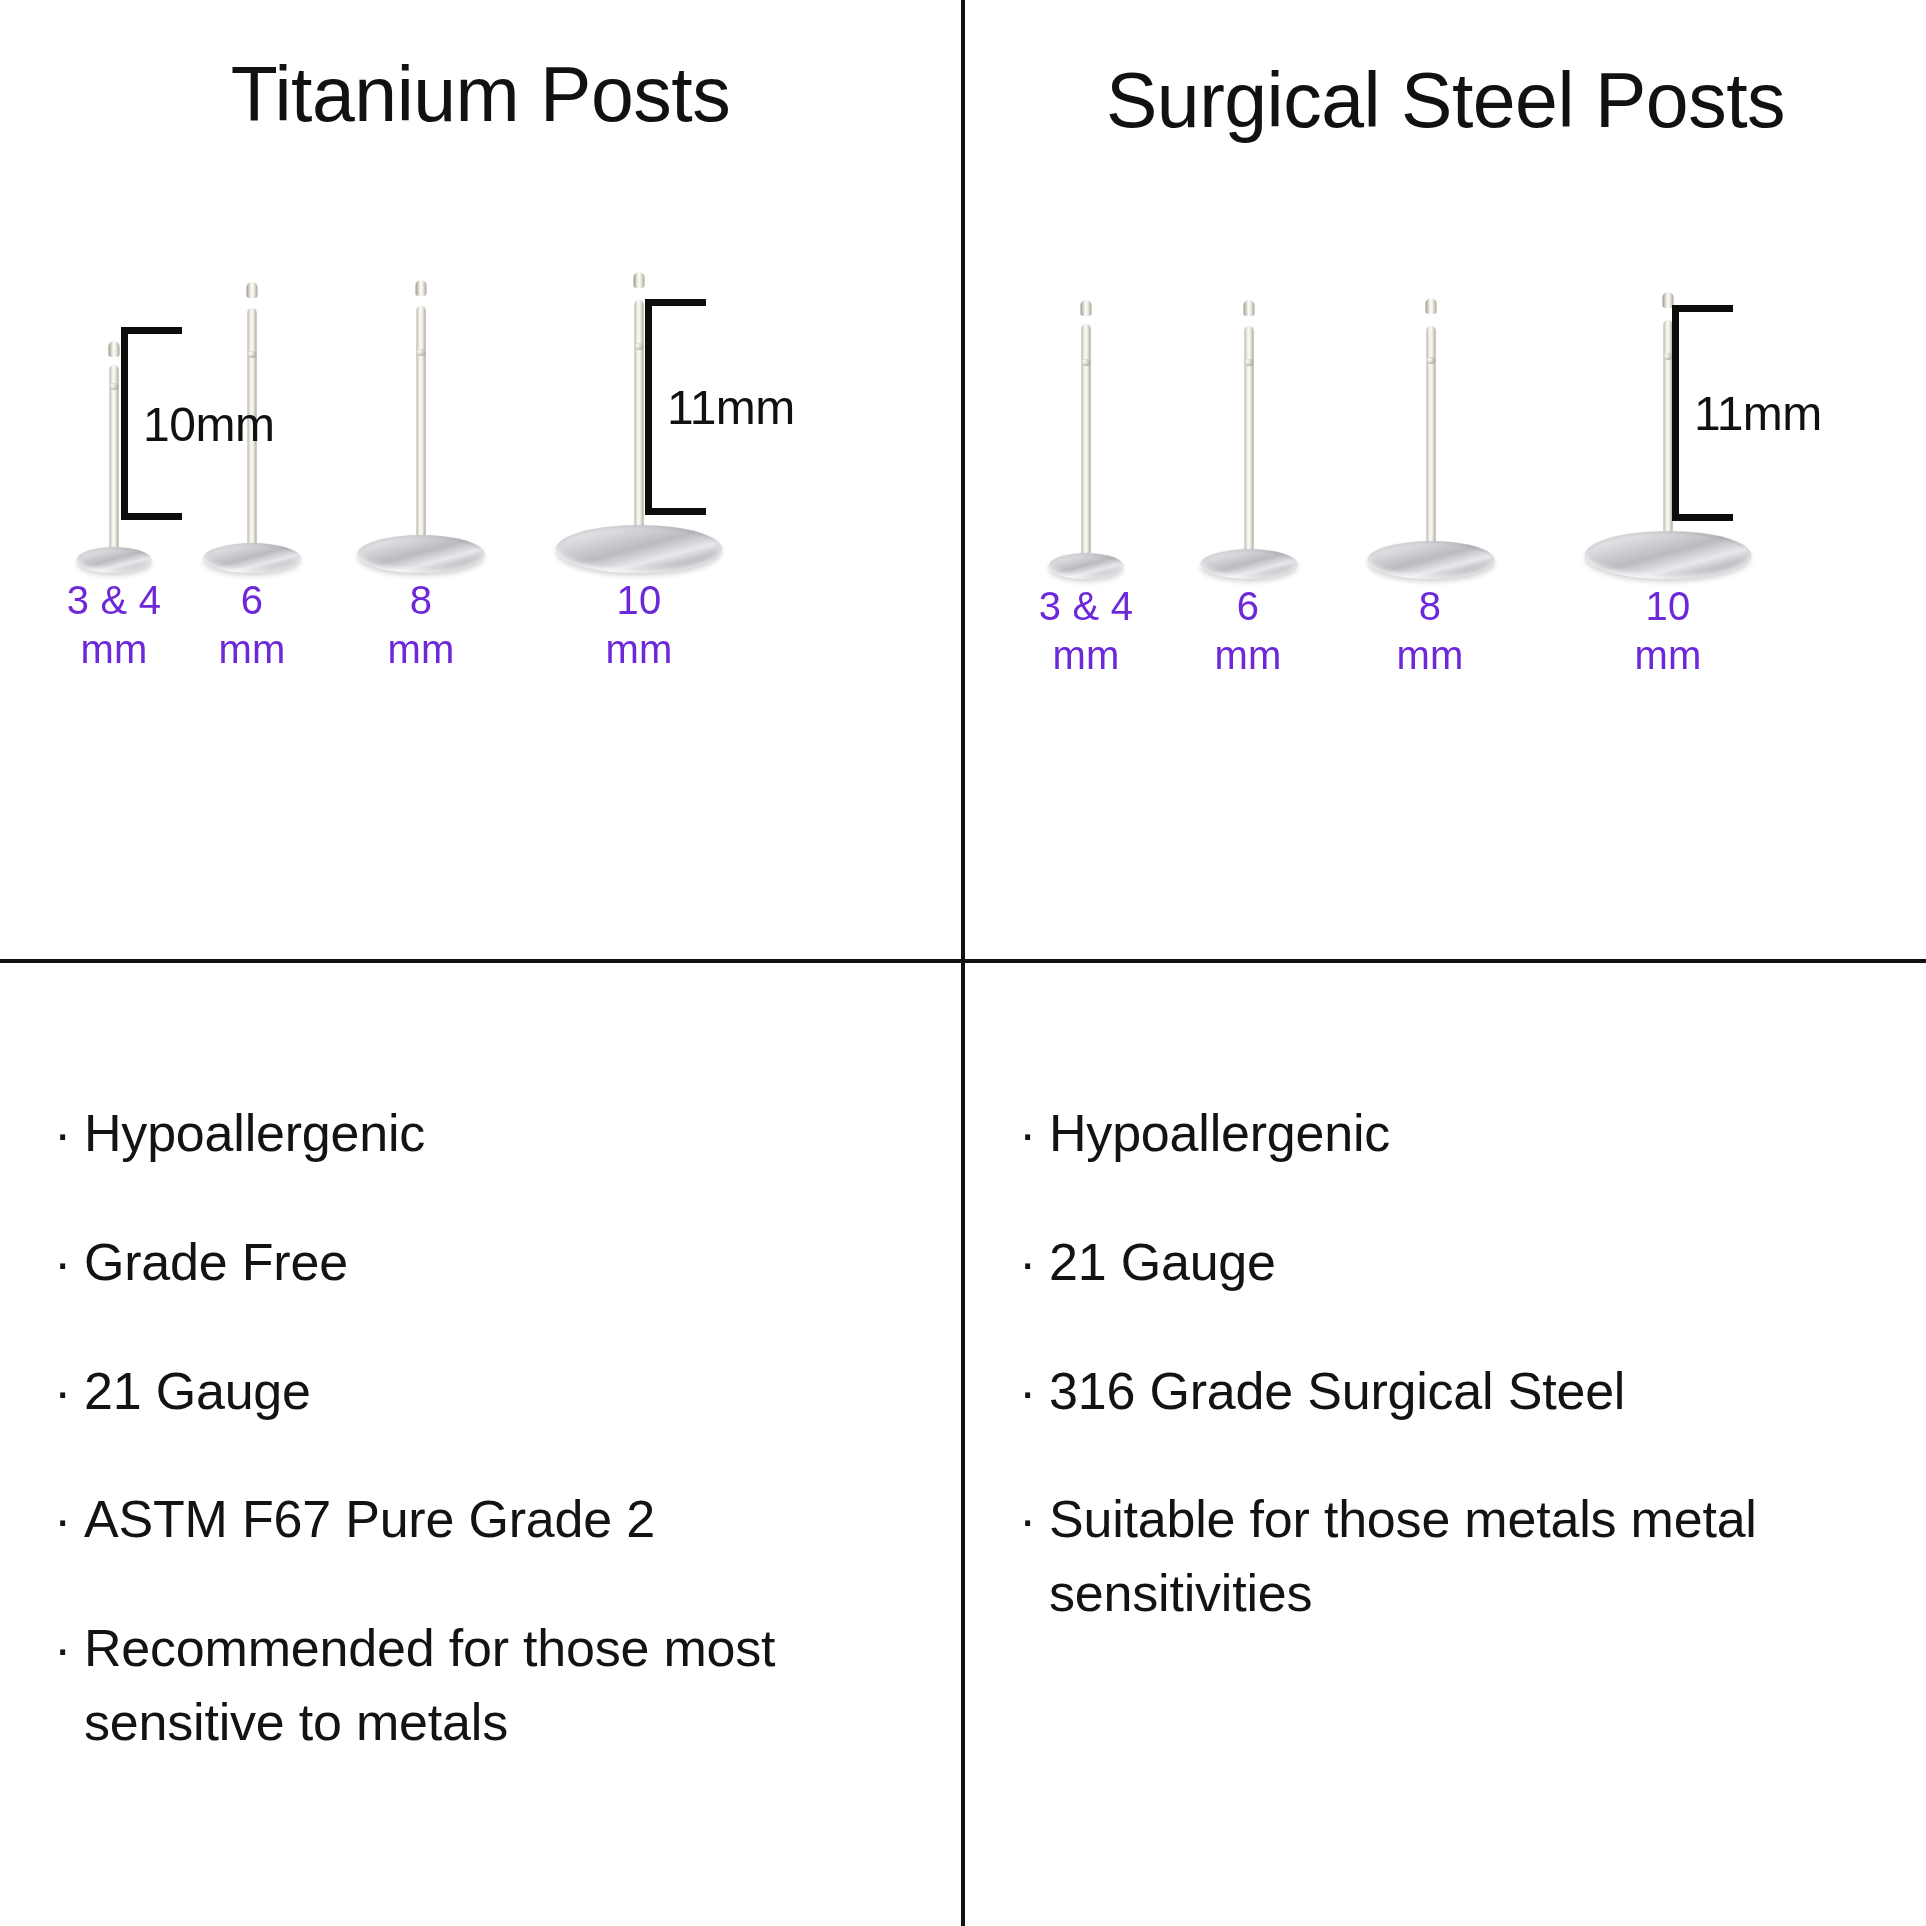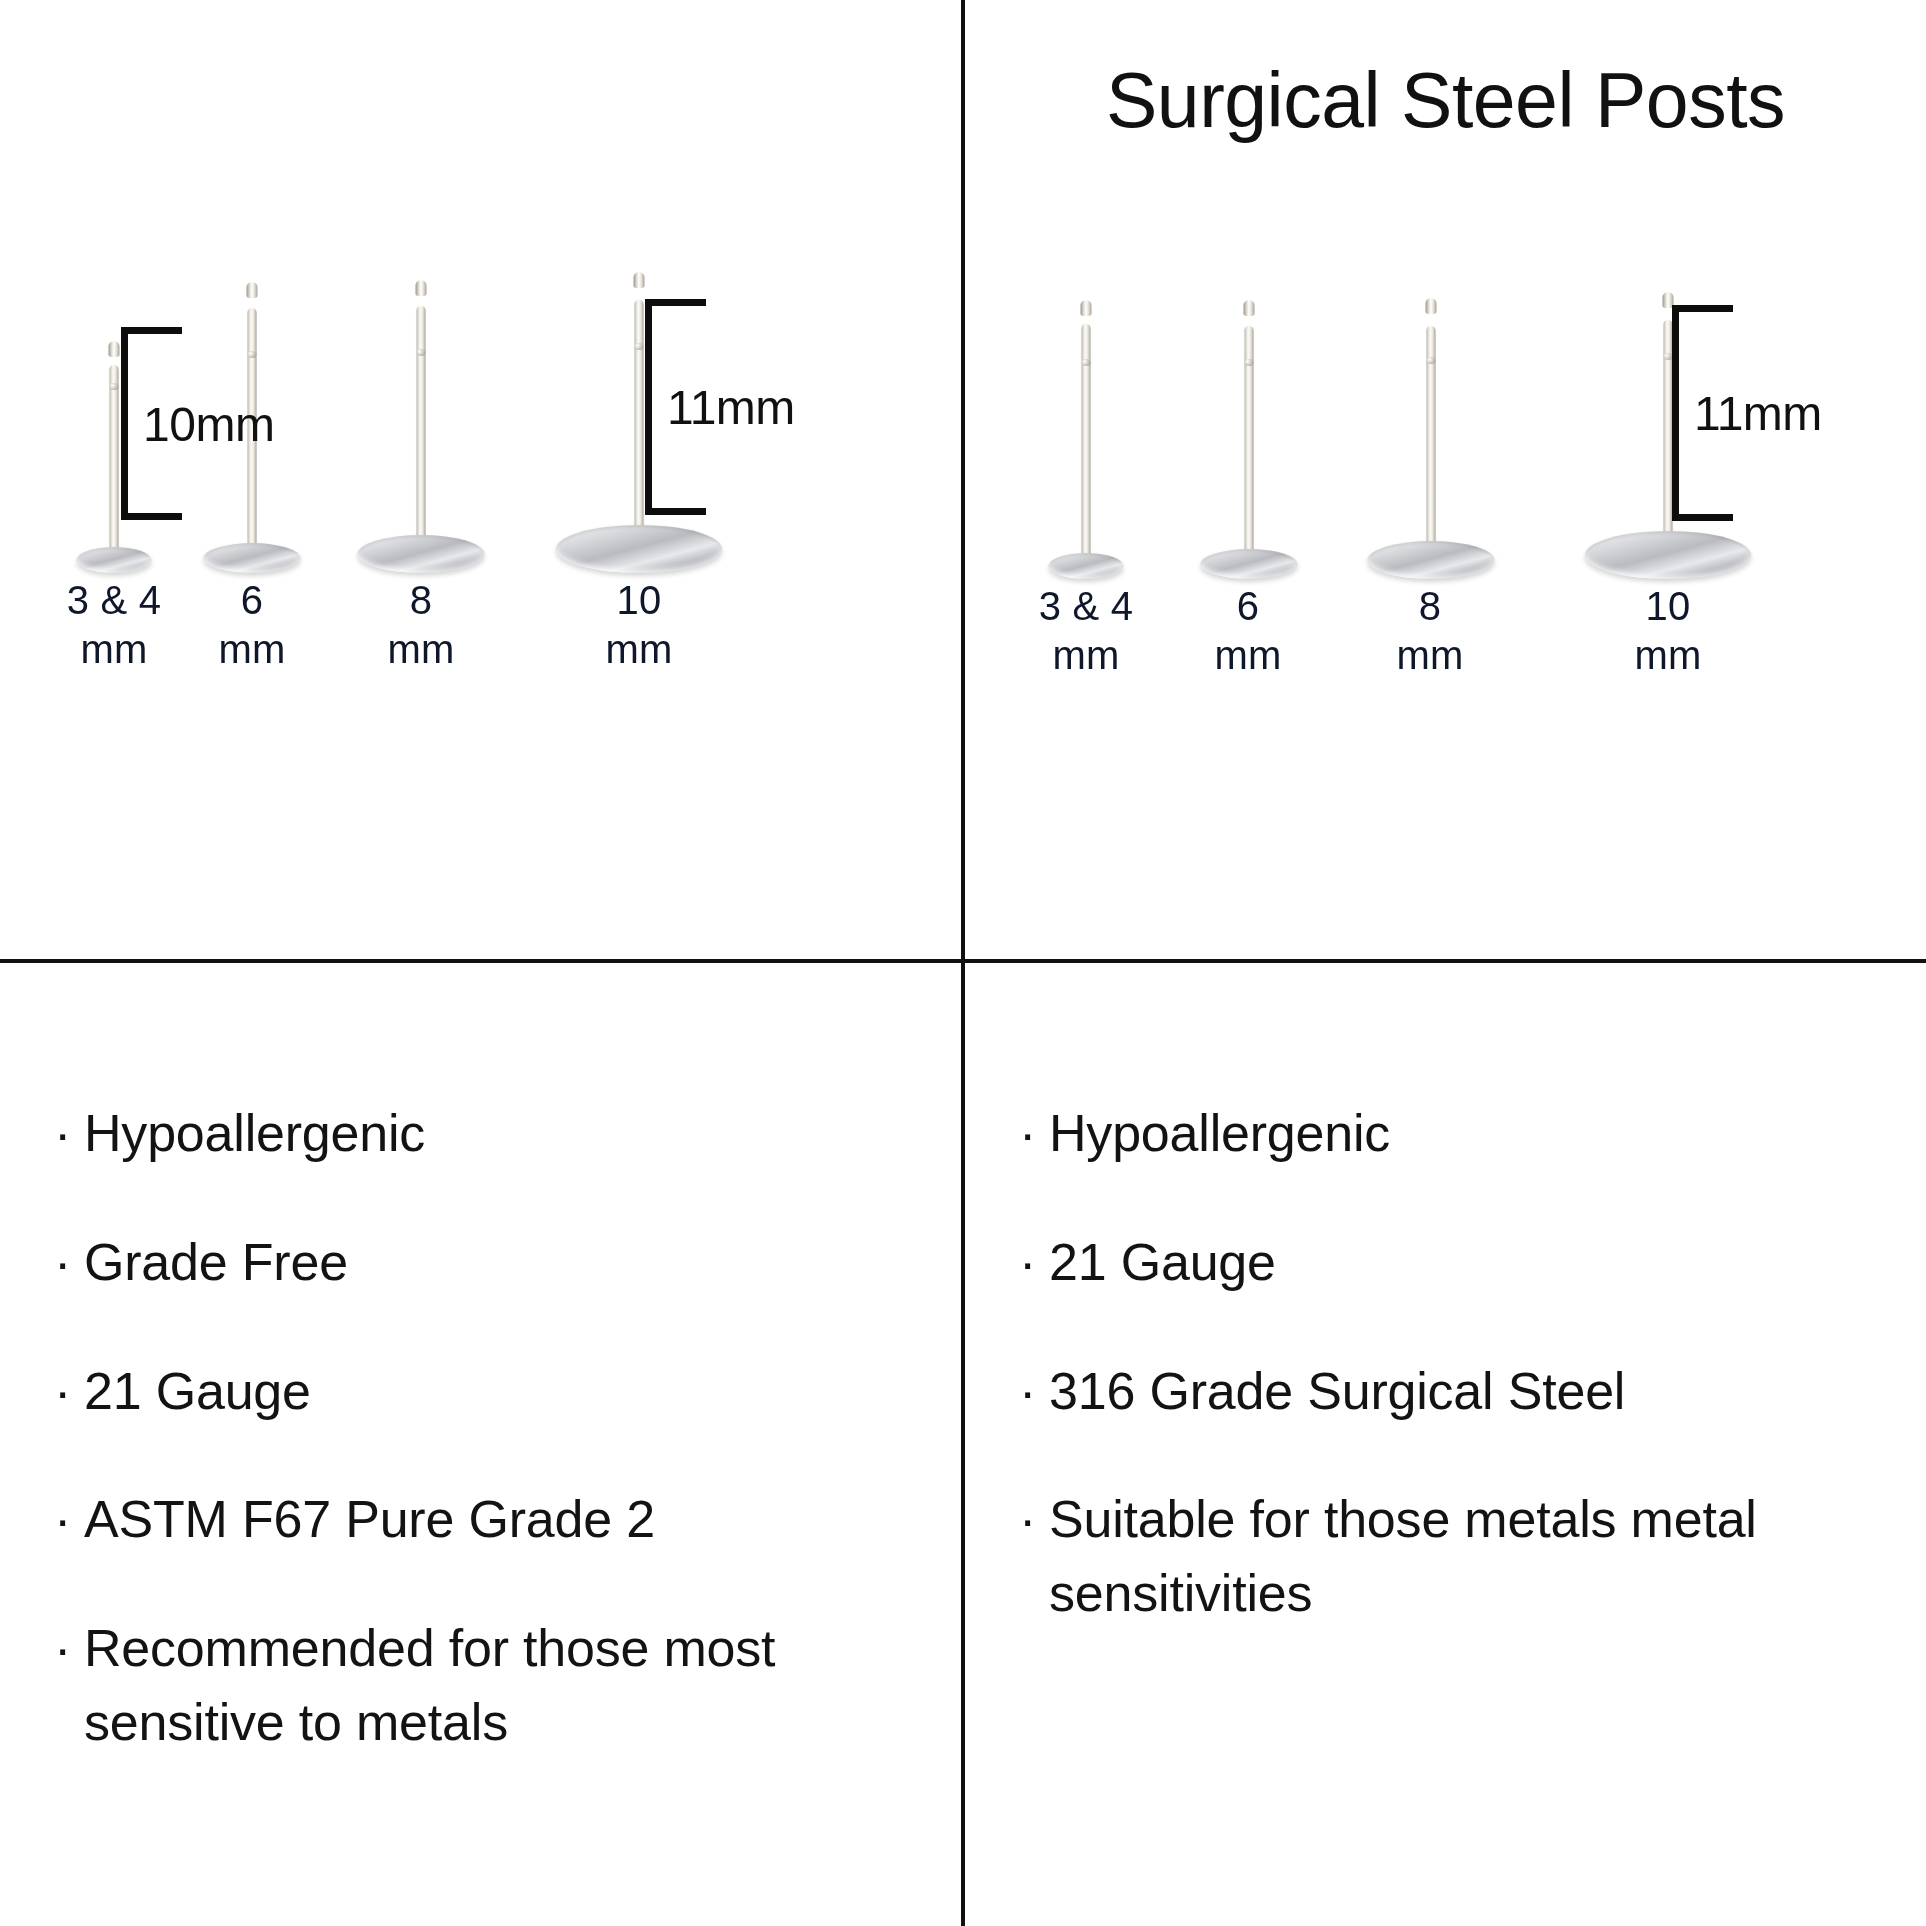--- a/index.html
+++ b/index.html
@@ -161,21 +161,21 @@
     letter-spacing:-0.5px;
   }
 
   
   .size-label {
     position:absolute;
     text-align:center;
     font-size:40px;
     font-weight:400;
     line-height:1.22;
-    color:#0f172a;
+    color:#6d28d9;
     white-space:pre-line;
     letter-spacing:0.2px;
   }
 
   
   .bullets {
     position:absolute;
     left:54px;
     top:134px;
     width:871px;
@@ -198,20 +198,21 @@
     color:#131313;
   }
   .bullet-text { flex:1 1 auto; }
 </style>
 </head>
 <body>
 
 <div id="frame">
 
   <div class="panel panel-tl">
+    <div class="panel-title">Titanium Posts</div>
 
     <div class="stage">
 
       <div class="post" style="left:64px; width:99px; height:228px;">
         <div class="shaft" style="height:208px;"></div>
         <div class="tip" style="top:-4px;"></div>
         <div class="notch" style="top:38px;"></div>
         <div class="collar" style="bottom:10px;"></div>
         <div class="collar-streak" style="bottom:2px;height:16px;"></div>
         <div class="disc" style="width:75px;height:26px;"></div>

